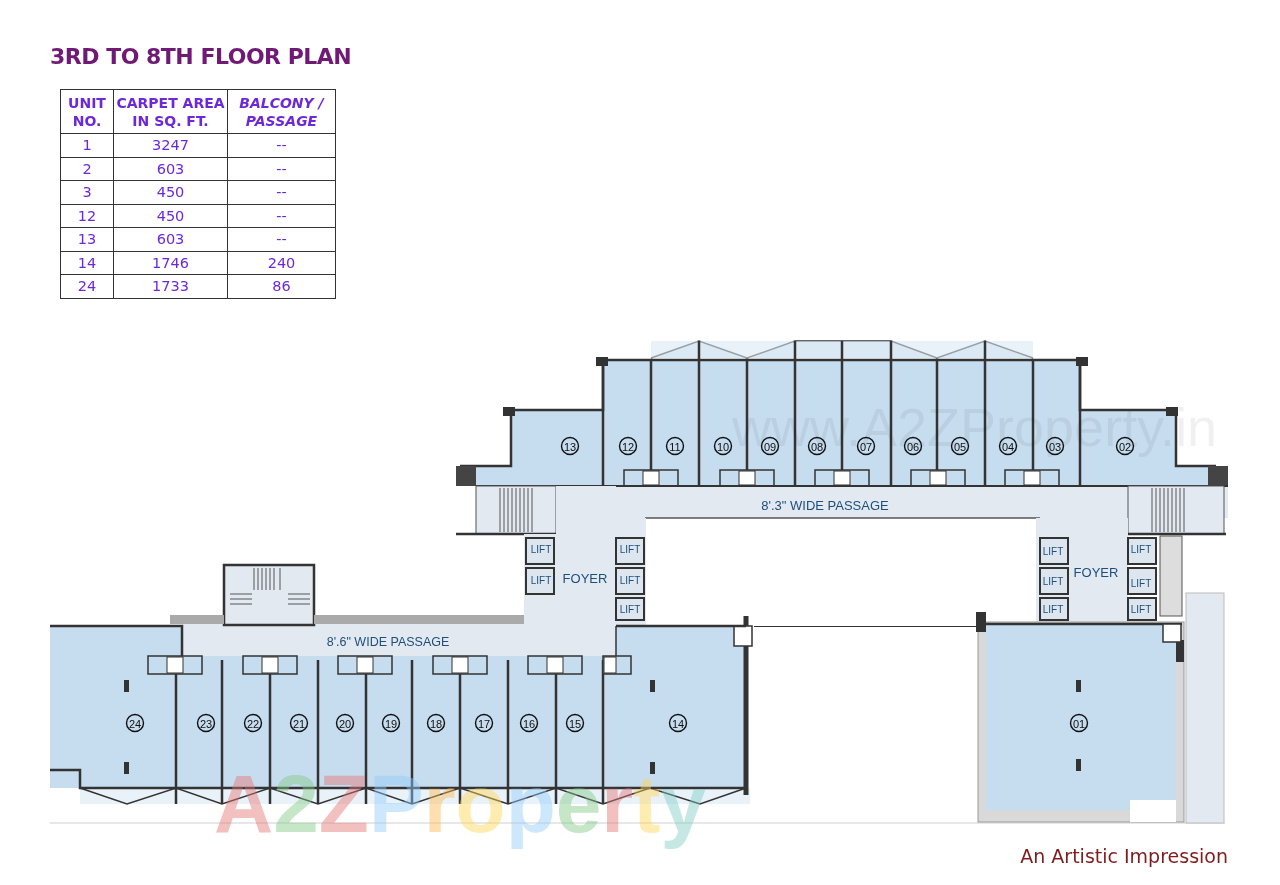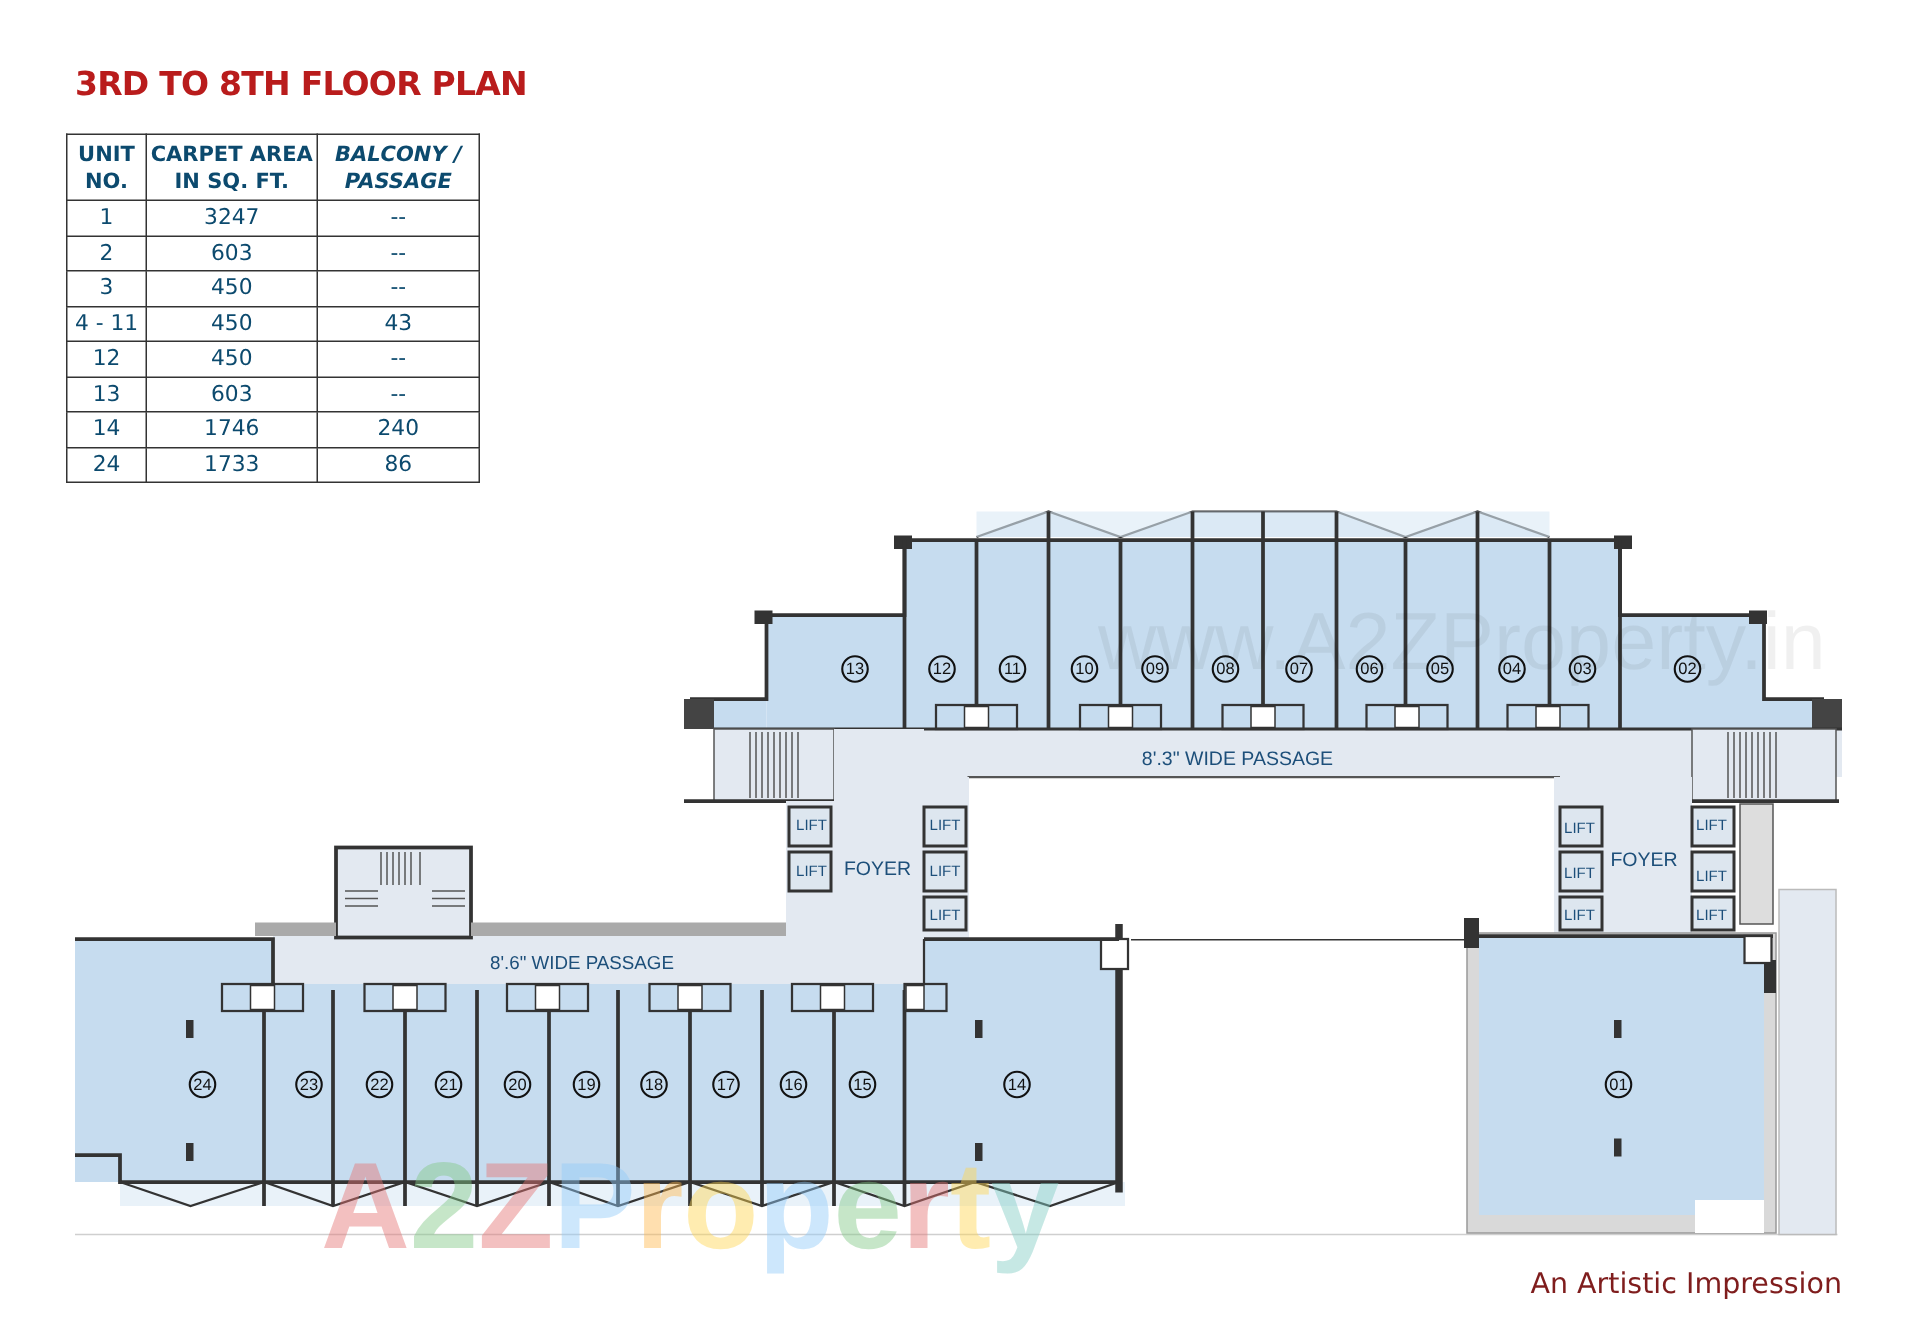--- a/index.html
+++ b/index.html
@@ -1,18 +1,18 @@
 <!DOCTYPE html>
 <html><head>
 <meta charset="utf-8">
 <style>
   html, body { margin:0; padding:0; background:#ffffff; }
   body { width:1280px; height:885px; position:relative; overflow:hidden; font-family:"Liberation Sans", sans-serif; }
-  .title { position:absolute; left:50px; top:44px; font-family:"DejaVu Sans", sans-serif; font-weight:bold; font-size:22px; color:#b91c1c; letter-spacing:-0.5px; }
-  table.areas { position:absolute; left:44px; top:89px; border-collapse:collapse; font-family:"DejaVu Sans", sans-serif; color:#0c4a6e;border-radius:14px; }
+  .title { position:absolute; left:50px; top:44px; font-family:"DejaVu Sans", sans-serif; font-weight:bold; font-size:22px; color:#701a75; letter-spacing:-0.5px; }
+  table.areas { position:absolute; left:60px; top:89px; border-collapse:collapse; font-family:"DejaVu Sans", sans-serif; color:#6d28d9;border-radius:14px; }
   table.areas th, table.areas td { border:1.6px solid #333; text-align:center; padding:0; }
   table.areas th { font-size:14px; font-weight:bold; line-height:18px; height:43px; }
   table.areas td { font-size:14.5px; height:22.5px; }
   table.areas .c1 { width:52px; } table.areas .c2 { width:113px;margin-left:15px; } table.areas .c3 { width:107px;font-style:italic; }
   .footer { position:absolute; right:52px; top:845px; font-family:"DejaVu Sans", sans-serif; font-size:19px; color:#7f1d1d; }
   svg.plan { position:absolute; left:0; top:0; }
   .unitlabel { font-family:"Liberation Sans", sans-serif; font-size:11px; fill:#111; text-anchor:middle; dominant-baseline:central; }
   .lbl { font-family:"Liberation Sans", sans-serif; fill:#1d4f7a; }
   .wm1 { font-family:"Liberation Sans", sans-serif; font-size:54px; fill:#000; fill-opacity:0.06; }
 </style>
@@ -37,25 +37,20 @@
       </tr>
       <tr>
         <td>2</td>
         <td>603</td>
         <td>--</td>
       </tr>
       <tr>
         <td>3</td>
         <td>450</td>
         <td>--</td>
-      </tr>
-      <tr>
-        <td>4 - 11</td>
-        <td>450</td>
-        <td>43</td>
       </tr>
       <tr>
         <td>12</td>
         <td>450</td>
         <td>--</td>
       </tr>
       <tr>
         <td>13</td>
         <td>603</td>
         <td>--</td>

